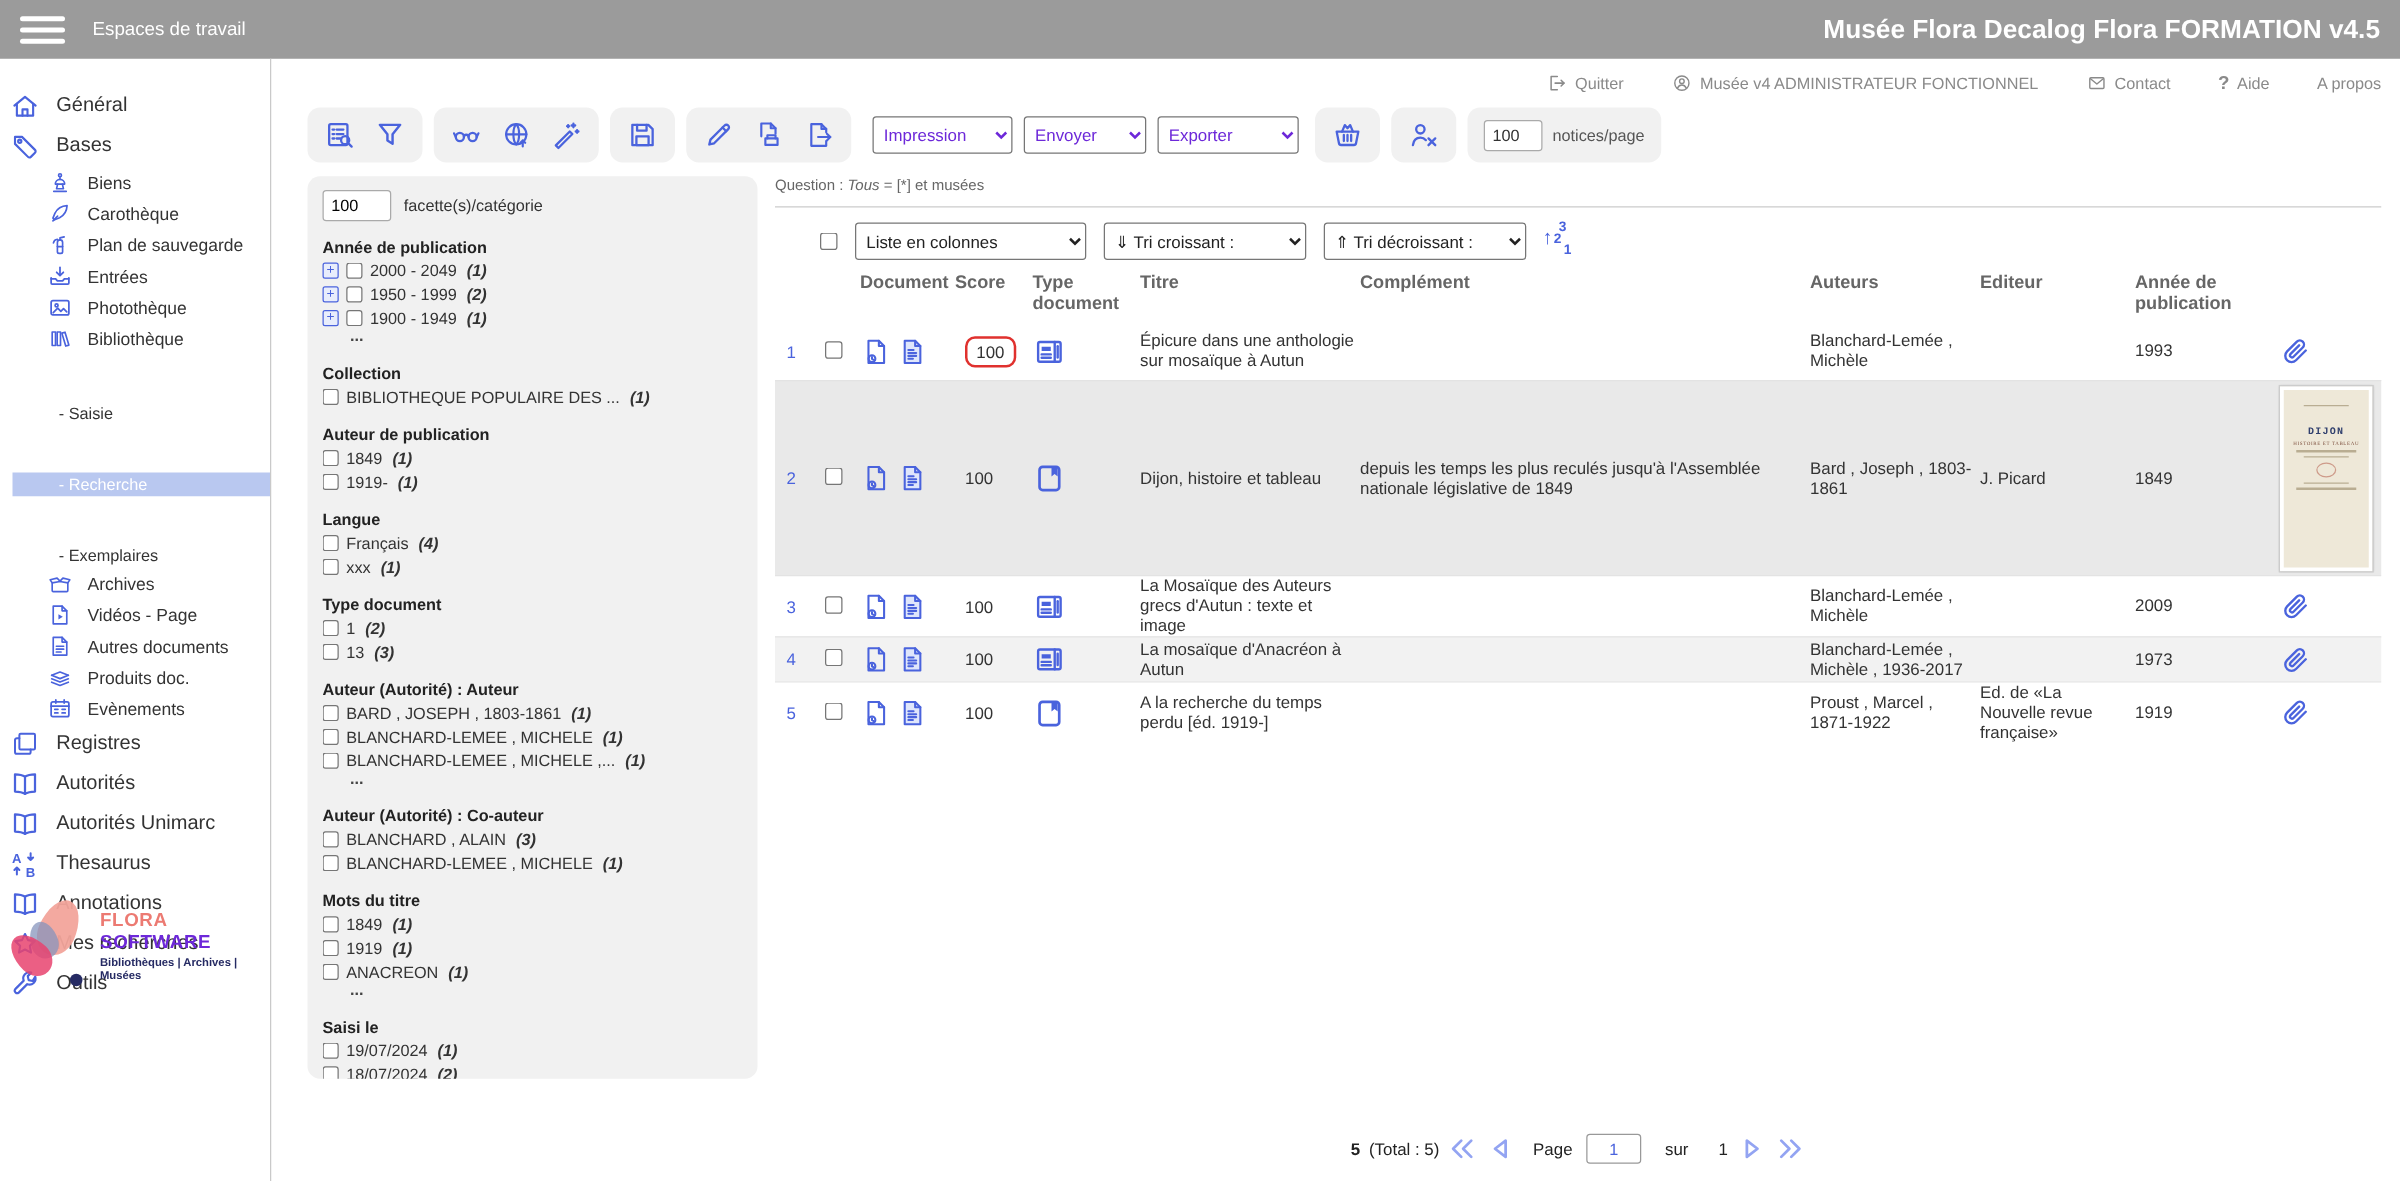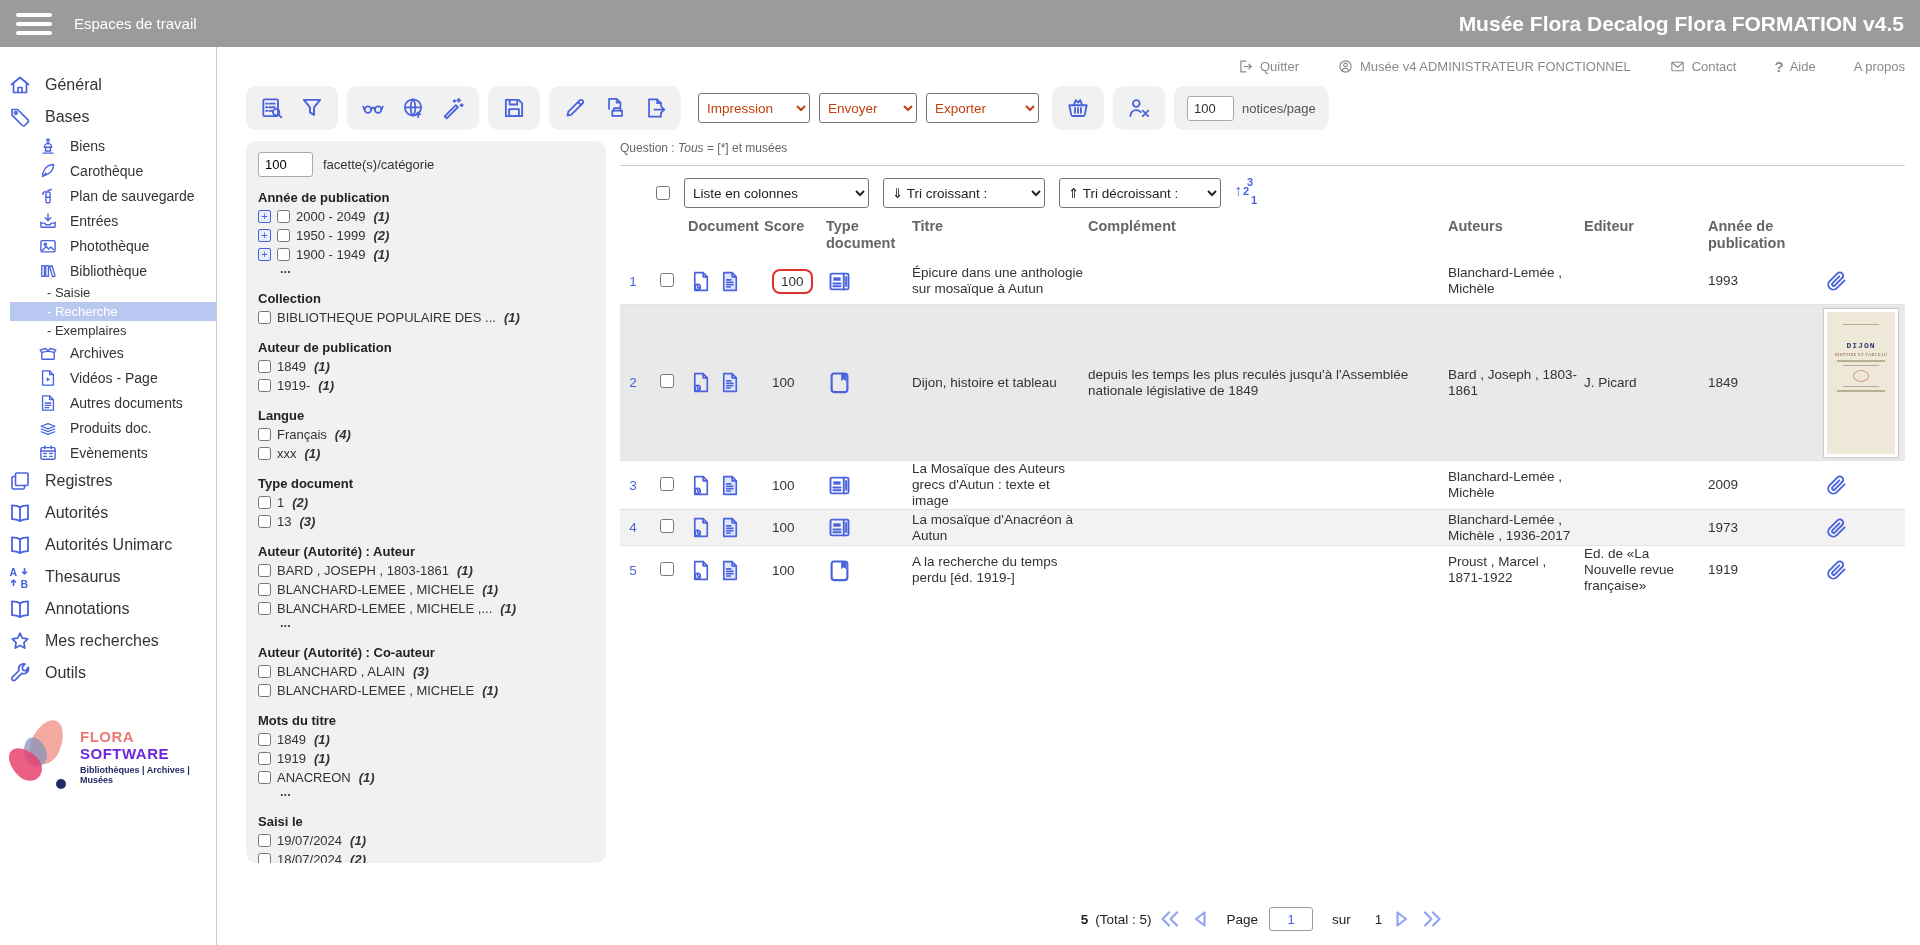--- a/index.html
+++ b/index.html
@@ -20,21 +20,21 @@
   .tb-right{margin-left:auto;font-size:21px;font-weight:bold;}
 
   
   .shell{display:flex;height:898px;}
   .sidebar{width:217px;border-right:1px solid #c9c9c9;padding-top:22px;position:relative;flex-shrink:0;}
   .sb-item{display:flex;align-items:center;cursor:pointer;}
   .sb-item.lvl0{height:32px;padding-left:8px;font-size:16px;gap:13px;}
   .sb-item.lvl0 .ic{width:24px;height:24px;}
   .sb-item.lvl1{height:25px;padding-left:38px;font-size:14px;gap:12px;}
   .sb-item.lvl1 .ic{width:20px;height:20px;}
-  .sb-item.lvl2{height:19px;padding-left:47px;font-size:13px;}
+  .sb-item.lvl2{height:19px;padding-left:47px;font-size:13px;margin-top:38px;}
   .sb-item.selected{background:var(--sel-bg);color:#fff;margin-left:10px;padding-left:37px;}
   .sb-logo{position:absolute;left:0;bottom:152px;width:217px;padding-left:10px;display:flex;align-items:center;gap:6px;}
   .butterfly{position:relative;width:64px;height:74px;flex-shrink:0;}
   .petal{position:absolute;border-radius:50% 50% 50% 50%/60% 60% 40% 40%;}
   .p1{width:30px;height:46px;background:#f2a49b;transform:rotate(24deg);left:22px;top:0;opacity:.95;}
   .p2{width:26px;height:38px;background:#e8436e;transform:rotate(-46deg);left:2px;top:26px;opacity:.85;}
   .p3{width:22px;height:30px;background:#8794bc;transform:rotate(-18deg);left:14px;top:18px;opacity:.75;}
   .dot{position:absolute;width:10px;height:10px;border-radius:50%;background:#252a63;left:46px;top:60px;}
   .logo-text .l1{font-size:15px;font-weight:bold;letter-spacing:.5px;}
   .logo-text .flora{color:#ec7a72;}
@@ -47,21 +47,21 @@
   .u-item{display:flex;align-items:center;gap:6px;cursor:pointer;}
   .u-item .ic{width:17px;height:17px;color:#8a8a8a;}
   .qmark{font-size:15px;font-weight:bold;}
   .breadcrumb{margin-top:14px;font-size:15px;color:#9a9a9a;height:22px;}
   .breadcrumb b{color:#8c8c8c;}
 
   
   .toolbar{margin-top:8px;display:flex;align-items:center;gap:9px;height:46px;flex-shrink:0;}
   .tb-group{background:var(--panel);border-radius:10px;height:44px;display:flex;align-items:center;gap:14px;padding:0 13px;}
   .tb-group .ic{width:26px;height:26px;cursor:pointer;}
-  .toolbar select{height:30px;font-size:13.5px;border:1px solid #767676;border-radius:3px;background:#fff;padding:0 4px;color:#c2410c;
+  .toolbar select{height:30px;font-size:13.5px;border:1px solid #767676;border-radius:3px;background:#fff;padding:0 4px;color:#6d28d9;
     font-family:"Liberation Sans","DejaVu Sans",sans-serif;}
   #impression-select{width:112px;margin-left:8px;}
   #envoyer-select{width:98px;}
   #exporter-select{width:113px;}
   .notices{font-size:13px;color:#555;gap:8px;}
   .notices input{width:47px;height:25px;border:1px solid #aaa;border-radius:3px;padding:0 6px;font-size:13px;color:#333;}
 
   
   .content{margin-top:10px;display:flex;gap:14px;flex:1;align-items:stretch;}
   .facets{width:360px;flex-shrink:0;background:var(--panel);border-radius:10px;padding:11px 12px 10px 12px;min-height:722px;max-height:722px;overflow:hidden;font-size:13px;}

